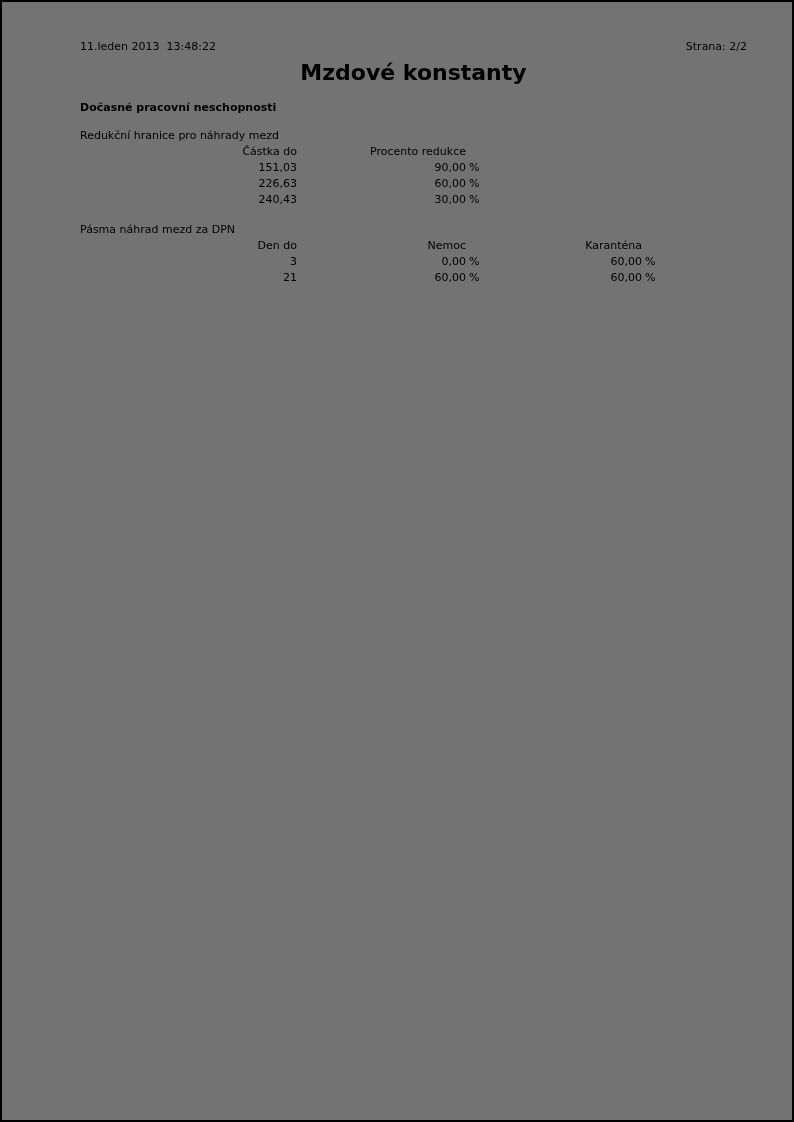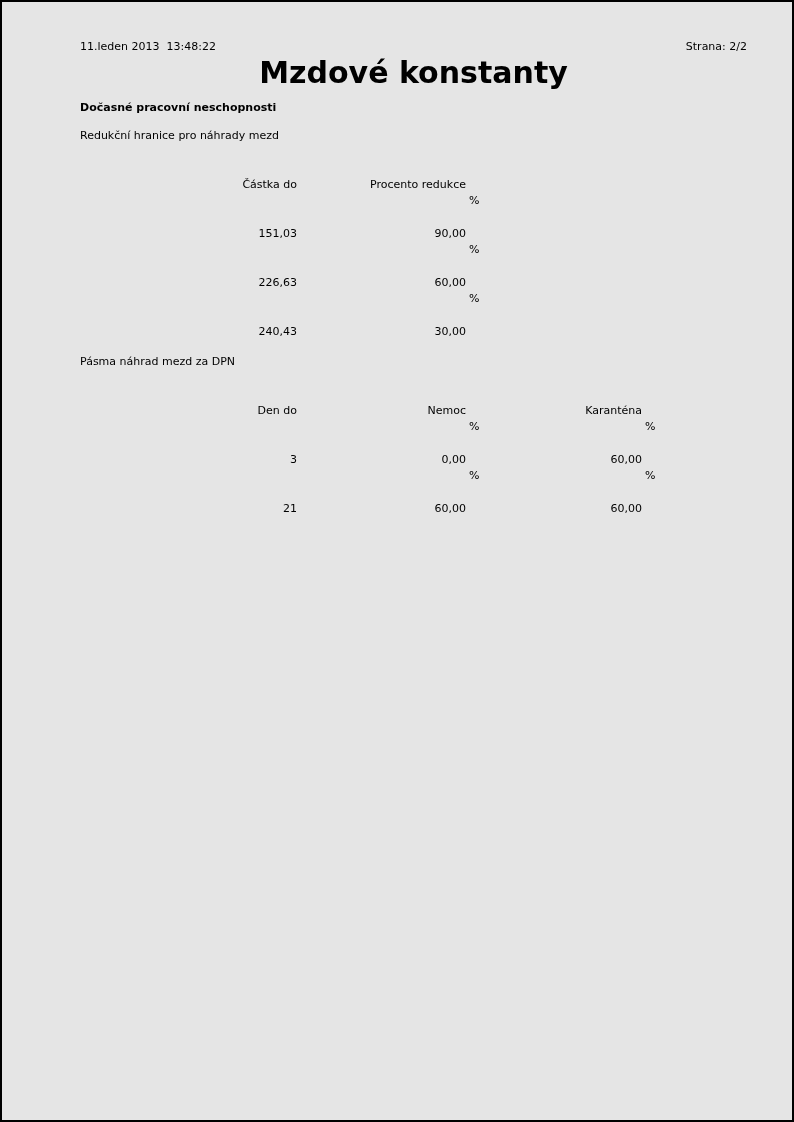--- a/index.html
+++ b/index.html
@@ -1,45 +1,45 @@
 <!DOCTYPE html>
 <html><head>
 <meta charset="utf-8">
 <style>
   html, body { margin: 0; padding: 0; background: #fff; }
   .page {
     width: 794px;
     height: 1122px;
     box-sizing: border-box;
     border: 2px solid #000;
-    background: #e5e5e5;
+    background: #737373;
     font-family: "DejaVu Sans", sans-serif;
     font-size: 11px;
     color: #000;
     overflow: hidden;
   }
   .content { padding: 37px 45px 0 78px; }
   .pre { white-space: pre; }
   .hdr-row { display: flex; justify-content: space-between; line-height: 16px; }
   .company { line-height: 16px; margin-top: 6px; }
   .title {
     margin: 3px 0 0 0;
     text-align: center;
-    font-size: 30px;
+    font-size: 22px;
     font-weight: bold;
     line-height: 30px;
     letter-spacing: 0px;
   }
   .section-heading { font-weight: bold; line-height: 16px; margin-top: 12px; }
   .table-caption { line-height: 16px; margin-top: 12px; }
   .table-caption.gap { margin-top: 14px; }
   .grid { display: grid; line-height: 16px; }
   .grid.cols2 { grid-template-columns: 217px 169px 16px; }
   .grid.cols3 { grid-template-columns: 217px 169px 16px 160px 14px; }
-  .cell-num { text-align: right; white-space: pre; margin-top: 33px; }
+  .cell-num { text-align: right; white-space: pre; }
   .cell-pct { text-align: left; padding-left: 3px; white-space: pre; }
 </style>
 </head>
 <body>
 
 <div class="page">
   <div class="content">
 
     <div class="hdr-row">
       <span class="pre">11.leden 2013  13:48:22</span>

